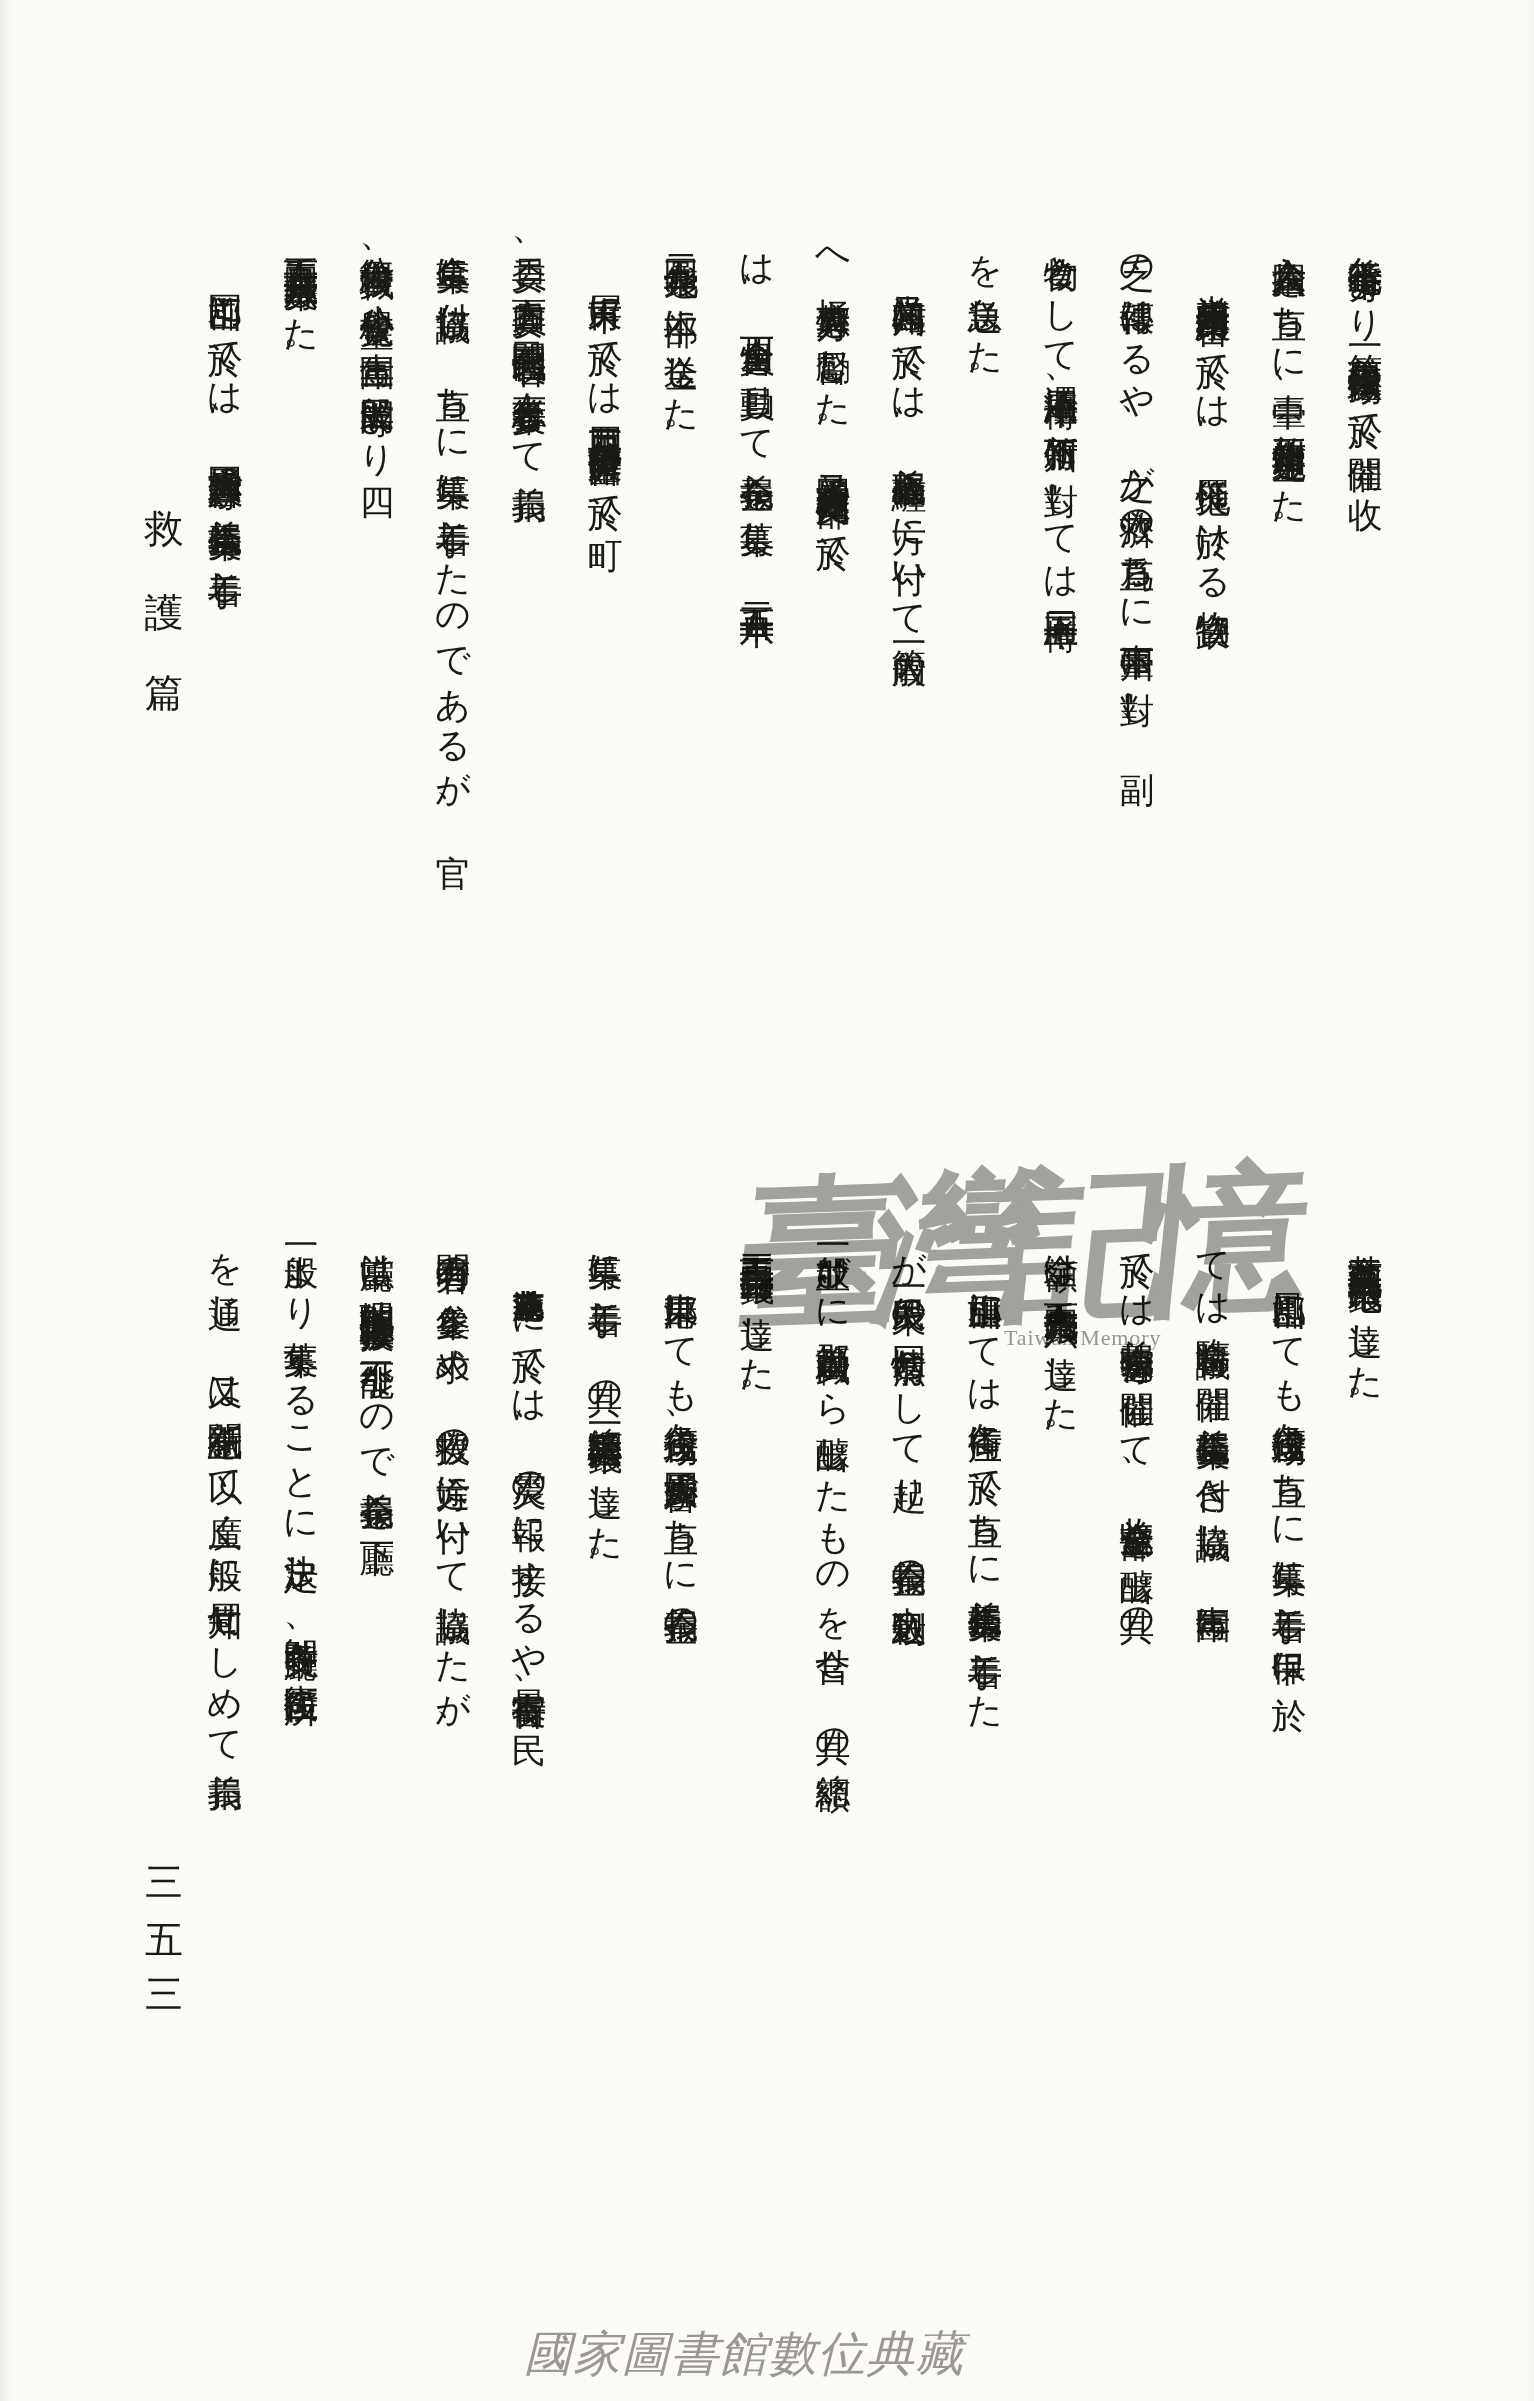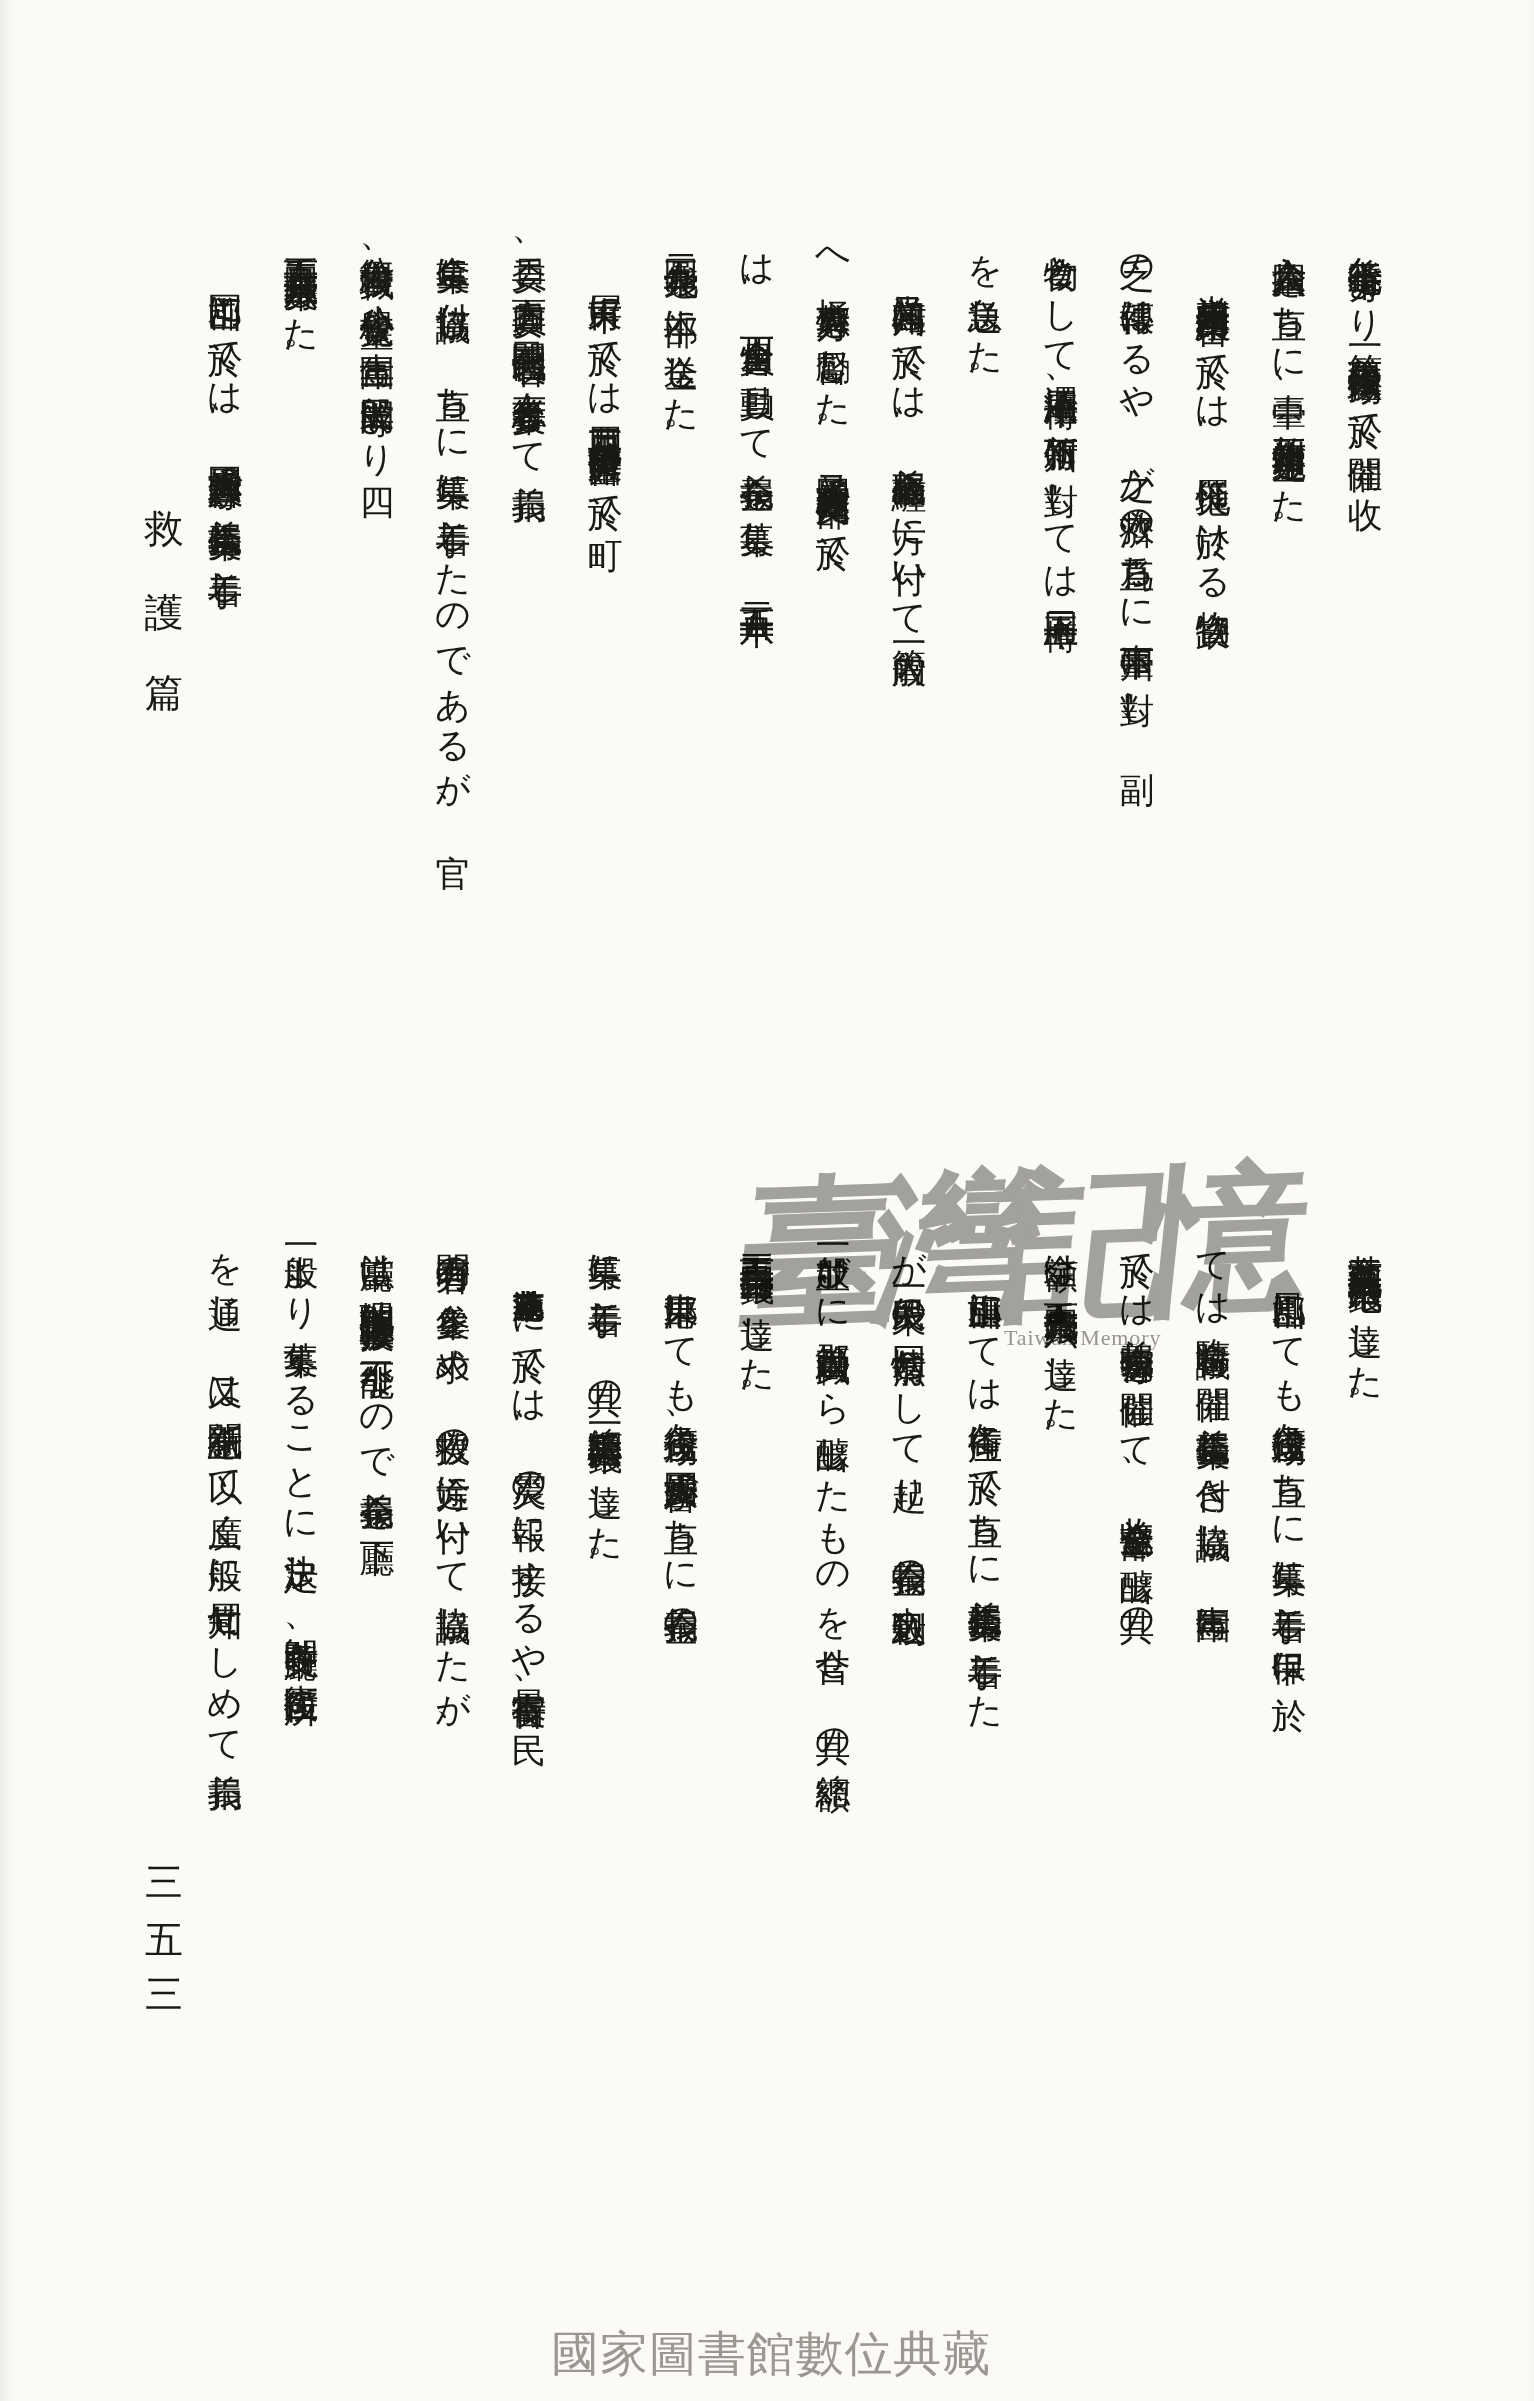--- a/index.html
+++ b/index.html
@@ -48,23 +48,23 @@
     mix-blend-mode:multiply; white-space:nowrap; pointer-events:none;
   }
   .wm-latin{
     position:absolute; left:1004px; top:1325px;
     font-size:22px; letter-spacing:0.9px; color:var(--wm); opacity:.9;
     font-family:Liberation Serif, serif;
     mix-blend-mode:multiply; white-space:nowrap; pointer-events:none;
   }
   
   .footer{
-    position:absolute; left:551px; top:2322px;
+    position:absolute; left:524px; top:2322px;
     font-size:48px; letter-spacing:0.9px; color:var(--footer);
-    font-family:"Liberation Sans","DejaVu Sans",sans-serif; white-space:nowrap;
+    font-family:"Liberation Sans","DejaVu Sans",sans-serif; white-space:nowrap;font-style:italic;
   }
 </style>
 </head>
 <body>
 
 <div class="page">
 
   <div class="side-vert section-header">救護篇</div>
 
   <div class="vblock top">

